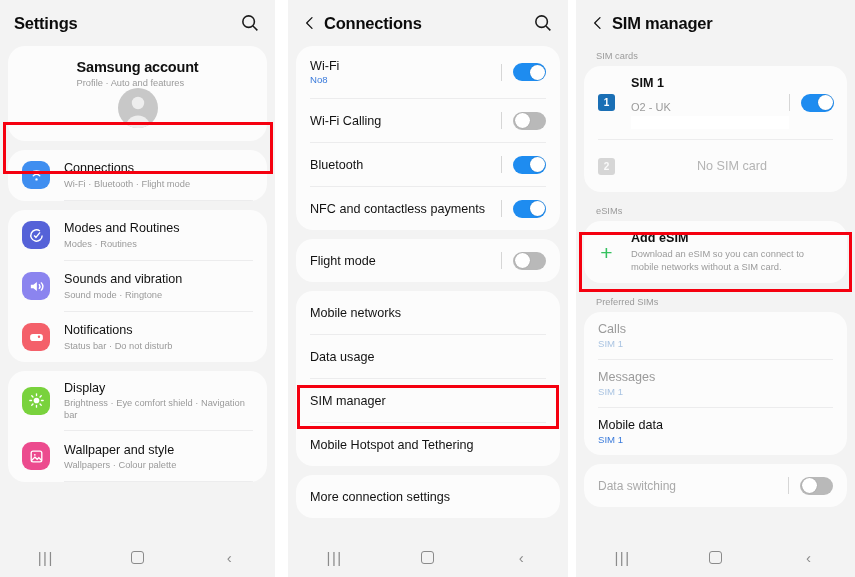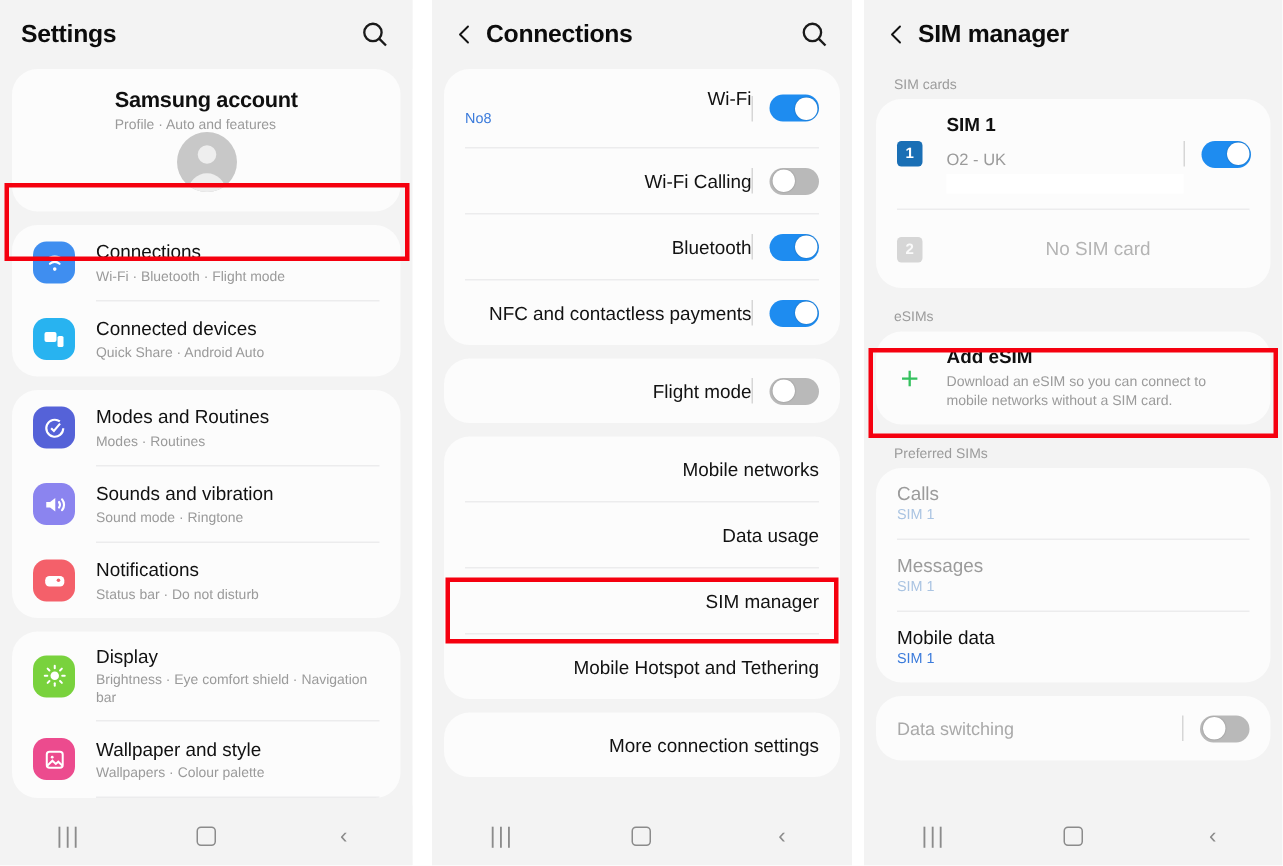--- a/index.html
+++ b/index.html
@@ -124,21 +124,21 @@
   }
 
   
   .crow {
     display: flex;
     align-items: center;
     padding: 0 14px;
     min-height: 43px;
   }
   .crow .clabel { flex: 1; }
-  .crow .c1 { font-size: 12.6px; color: #121212; text-align: right; }
+  .crow .c1 { font-size: 12.6px; color: #121212; }
   .crow .c2 { font-size: 9.6px; color: #3b7bdb; margin-top: 1px; }
   .crow.tall { min-height: 52px; }
 
   
   .tgwrap { display: flex; align-items: center; flex: 0 0 auto; }
   .tgbar { width: 1px; height: 17px; background: #d6d6d6; margin-right: 11px; }
   .toggle {
     width: 33px; height: 18px;
     border-radius: 10px;
     position: relative;
@@ -284,32 +284,20 @@
               <path d="M6.8 13.2a1 1 0 0 1 0-1.5 7.6 7.6 0 0 1 10.4 0 1 1 0 1 1-1.4 1.5 5.6 5.6 0 0 0-7.6 0 1 1 0 0 1-1.4 0z"></path>
               <path d="M3.3 9.6a1 1 0 0 1 0-1.5 13 13 0 0 1 17.4 0 1 1 0 1 1-1.4 1.5 11 11 0 0 0-14.6 0 1 1 0 0 1-1.4 0z"></path>
             </svg>
           </div>
           <div class="txt">
             <div class="t1">Connections</div>
             <div class="t2">Wi-Fi · Bluetooth · Flight mode</div>
           </div>
         </div>
         <div class="divider"></div>
-        <div class="srow">
-          <div class="ico" style="background:#28b3f0">
-            <svg width="16" height="16" viewBox="0 0 24 24" fill="#ffffff">
-              <rect x="2.5" y="5" width="12" height="10" rx="2"></rect>
-              <rect x="15.5" y="9" width="6" height="11" rx="1.6"></rect>
-            </svg>
-          </div>
-          <div class="txt">
-            <div class="t1">Connected devices</div>
-            <div class="t2">Quick Share · Android Auto</div>
-          </div>
-        </div>
       </div>
 
       <div class="card">
         <div class="srow">
           <div class="ico" style="background:#5562d8">
             <svg width="17" height="17" viewBox="0 0 24 24" fill="none" stroke="#ffffff" stroke-width="2">
               <path d="M20 12a8 8 0 1 1-3.2-6.4"></path>
                 <polyline points="8.6,12 11.2,14.6 17,7.6"></polyline>
             </svg>
           </div>

